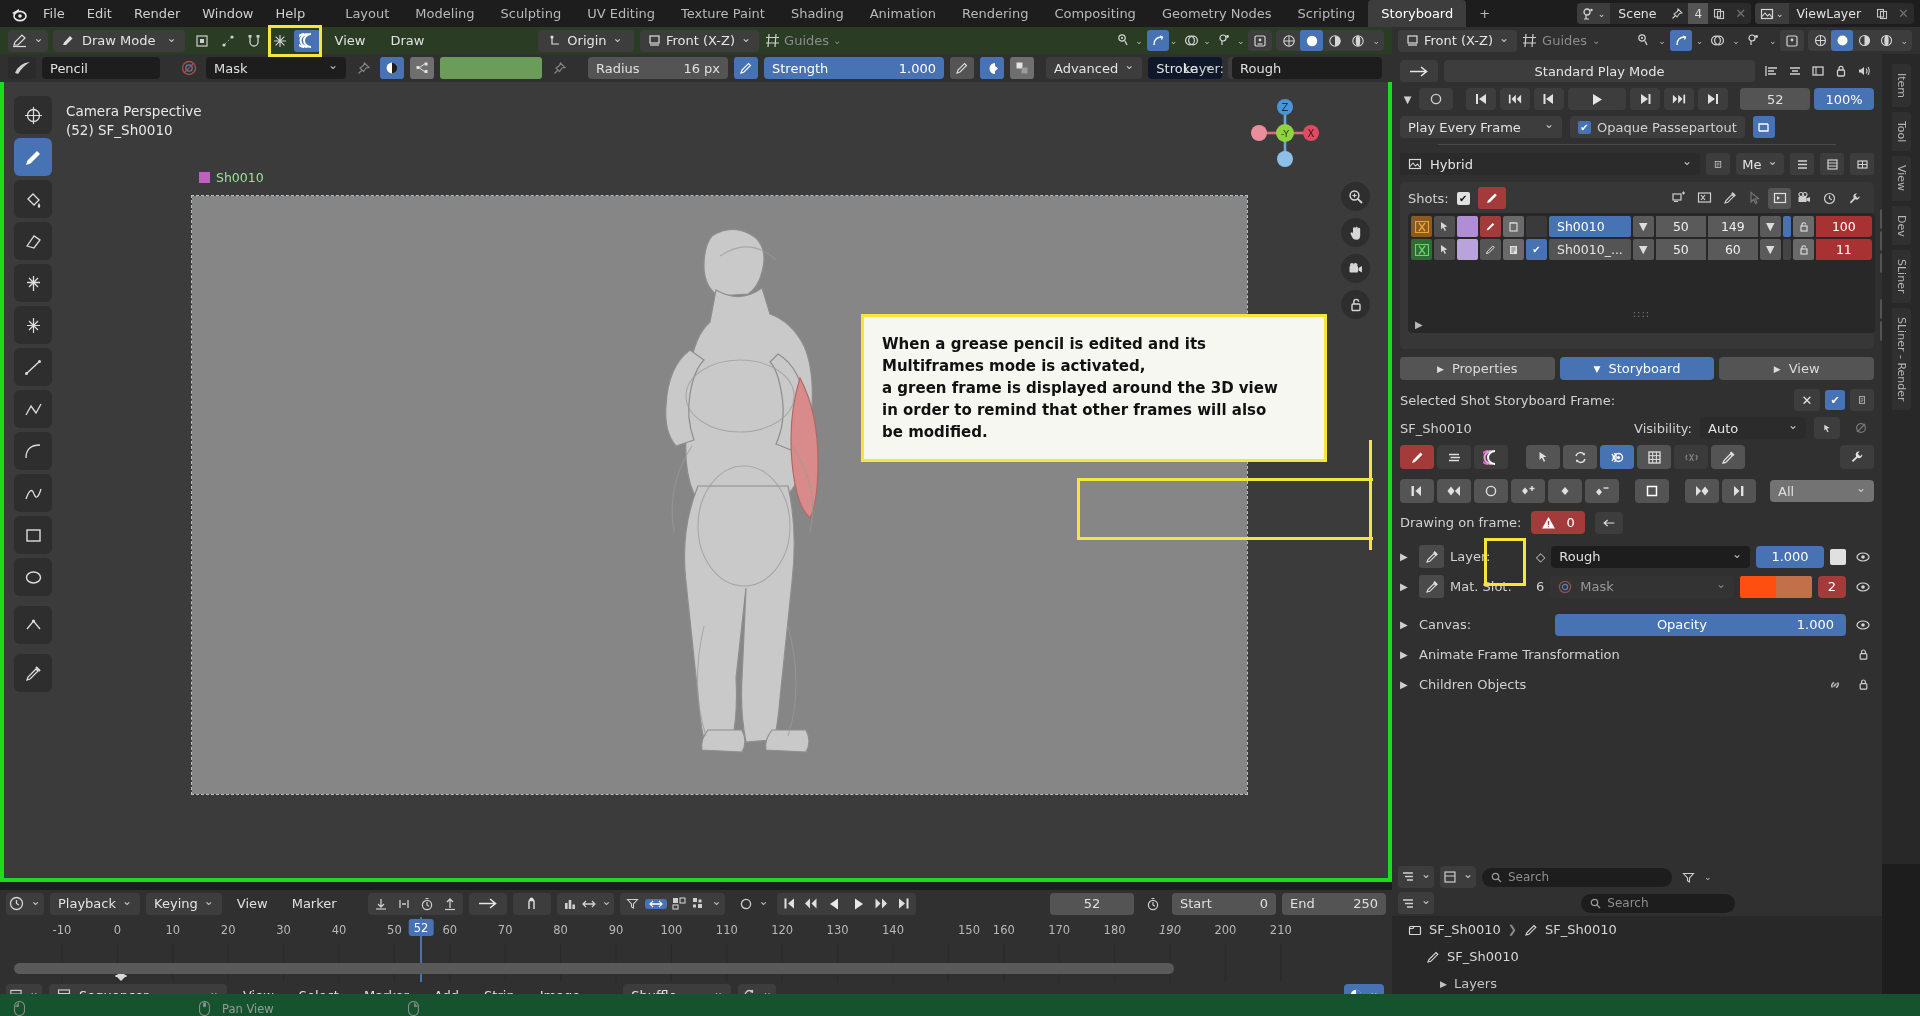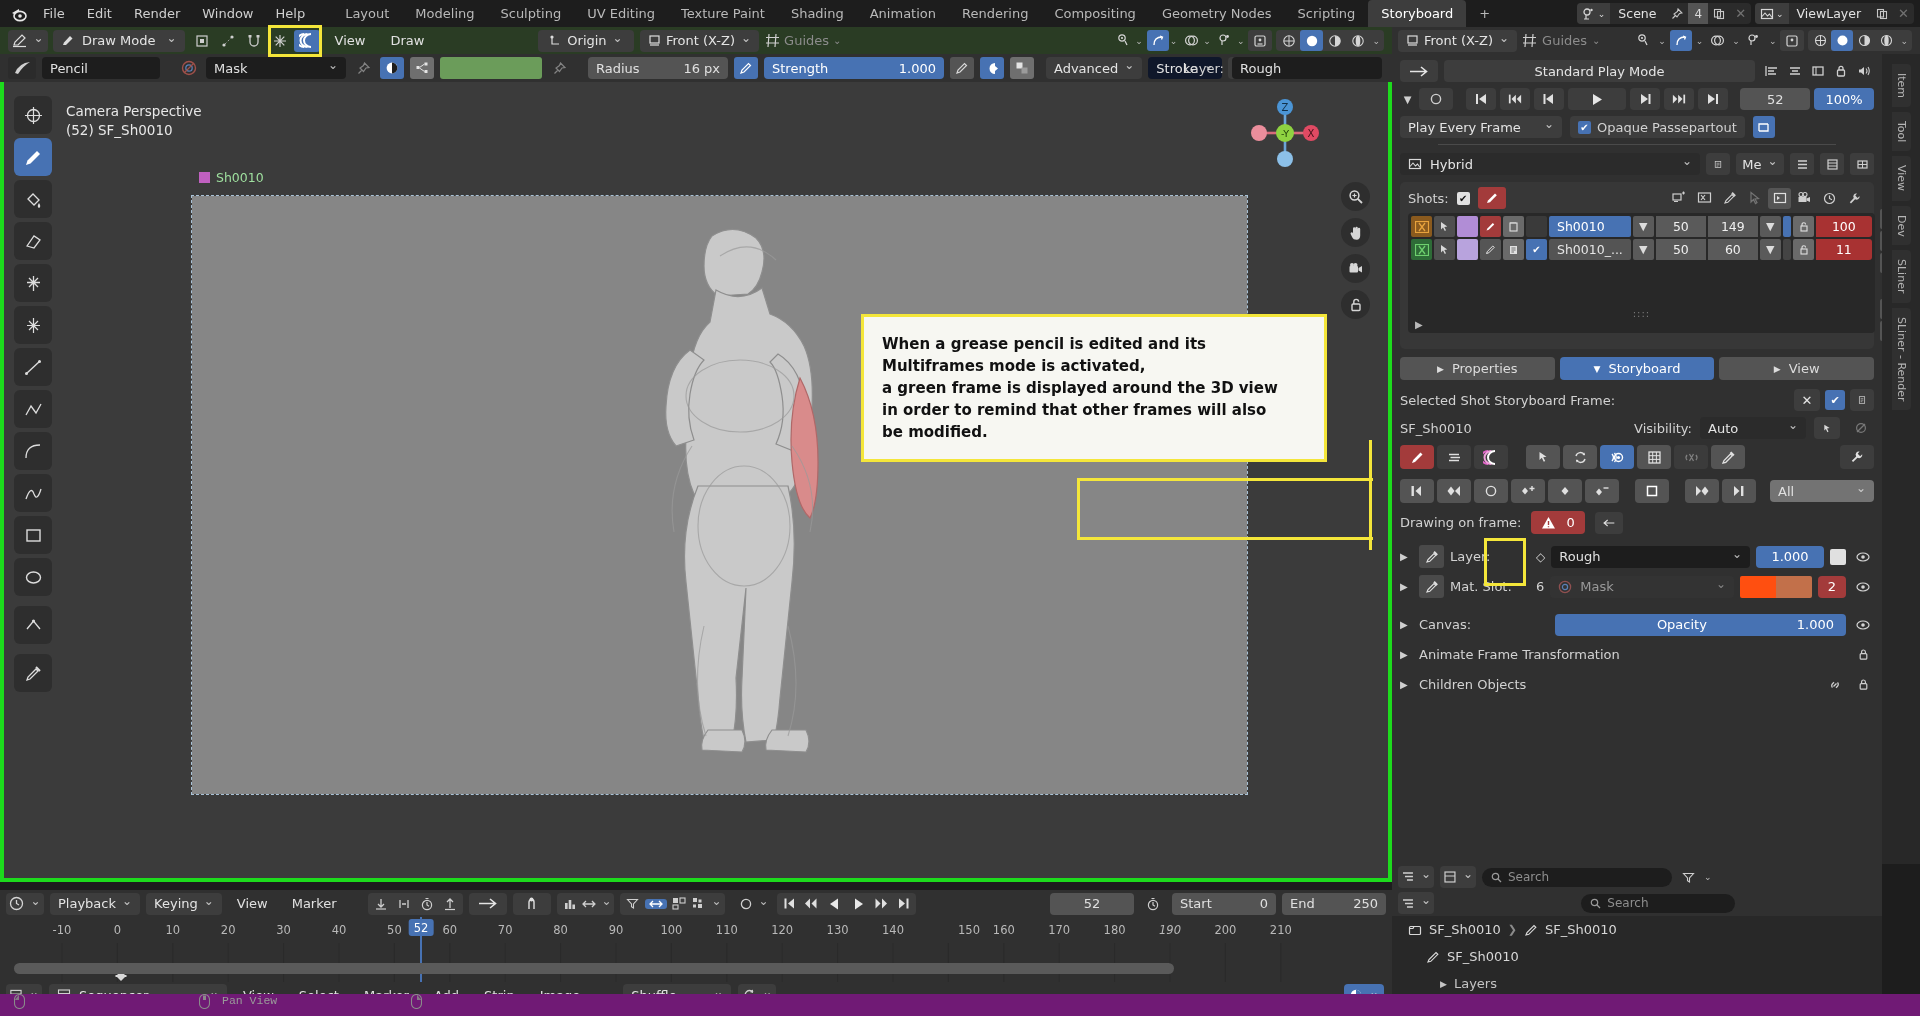--- a/index.html
+++ b/index.html
@@ -112,22 +112,22 @@
 
   .prow{ display:flex; align-items:center; gap:6px; height:25px; margin-top:5px;}
   .pname{ width:80px; font-size:13px; color:#d2d2d2;}
 
   
   #timeline-hdr{ position:absolute; left:0; top:890px; width:1392px; height:27px; background:#303030;
                  display:flex; align-items:center; gap:6px; padding-left:6px;}
   #timeline{ position:absolute; left:0; top:917px; width:1392px; height:65px; background:#282828;}
   #seq-hdr{ position:absolute; left:0; top:982px; width:1392px; height:26px; background:#303030;
             display:flex; align-items:center; gap:7px; padding-left:6px;}
-  #statusbar{ position:absolute; left:0; top:994px; width:1920px; height:22px; background:#701a75;
-              display:flex; align-items:flex-start; gap:12px; padding-left:14px; font-size:11.5px; color:#9a9a9a; z-index:60;font-family:Liberation Mono, monospace;}
+  #statusbar{ position:absolute; left:0; top:994px; width:1920px; height:22px; background:#14532d;
+              display:flex; align-items:flex-end; gap:12px; padding-left:14px; font-size:11.5px; color:#9a9a9a; z-index:60;}
   .tick{ position:absolute; font-size:11.5px; color:#b9b9b9; top:6px;}
   #playhead{ position:absolute; top:0; width:2px; height:65px; background:#4772b3;}
   #phlabel{ position:absolute; top:2px; height:17px; background:#4772b3; color:#fff; font-size:11.5px;
             border-radius:3px; padding:0 5px; display:flex; align-items:center; transform:translateX(-50%);}
   #scrollbar{ position:absolute; left:14px; bottom:8px; height:11px; background:#5a5a5a; border-radius:6px;}
 
   
   #outliner{ position:absolute; left:0; top:837px; width:490px; height:179px; background:#282828;}
   #ol-hdr{ height:26px; background:#303030; display:flex; align-items:center; gap:6px; padding:0 6px;}
   #ol-hdr2{ height:26px; background:#303030; display:flex; align-items:center; gap:6px; padding:0 6px;}

